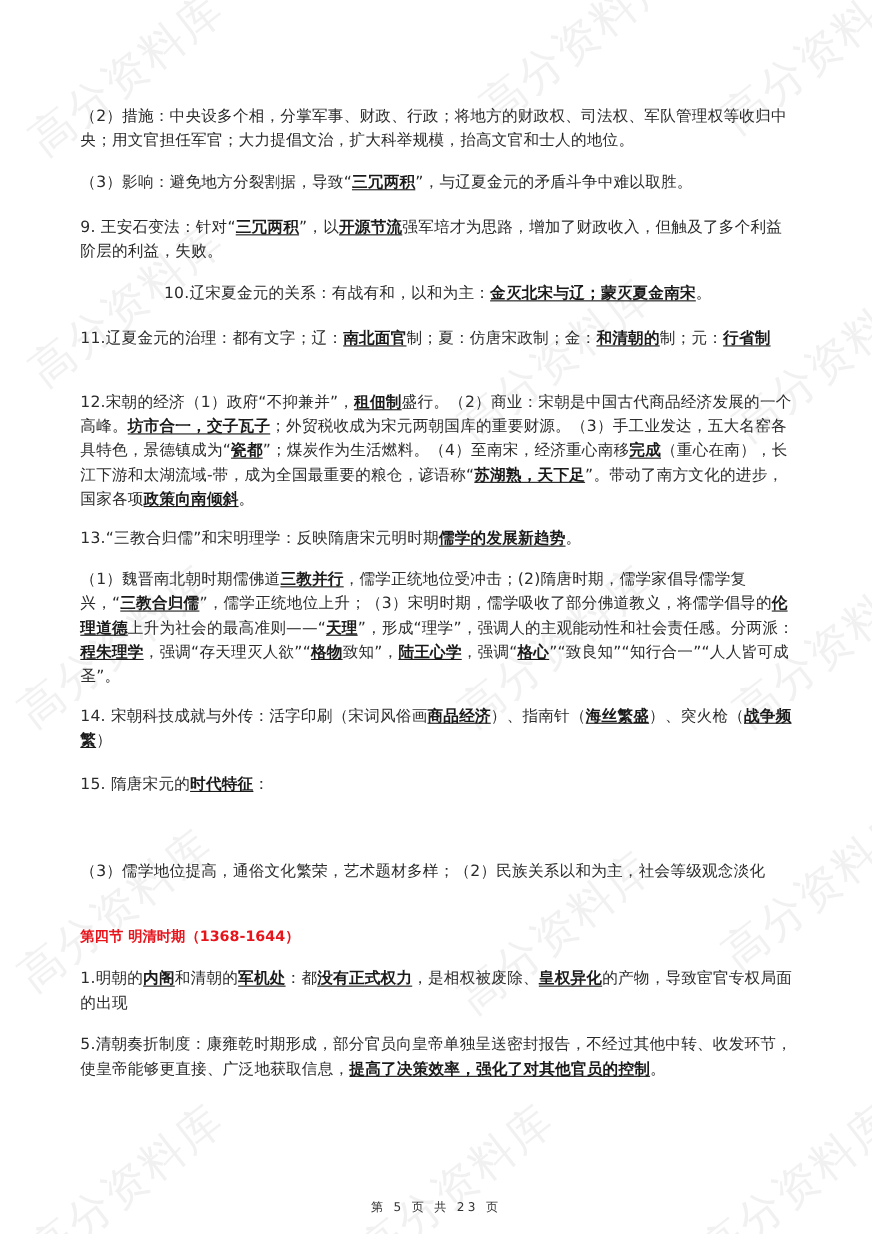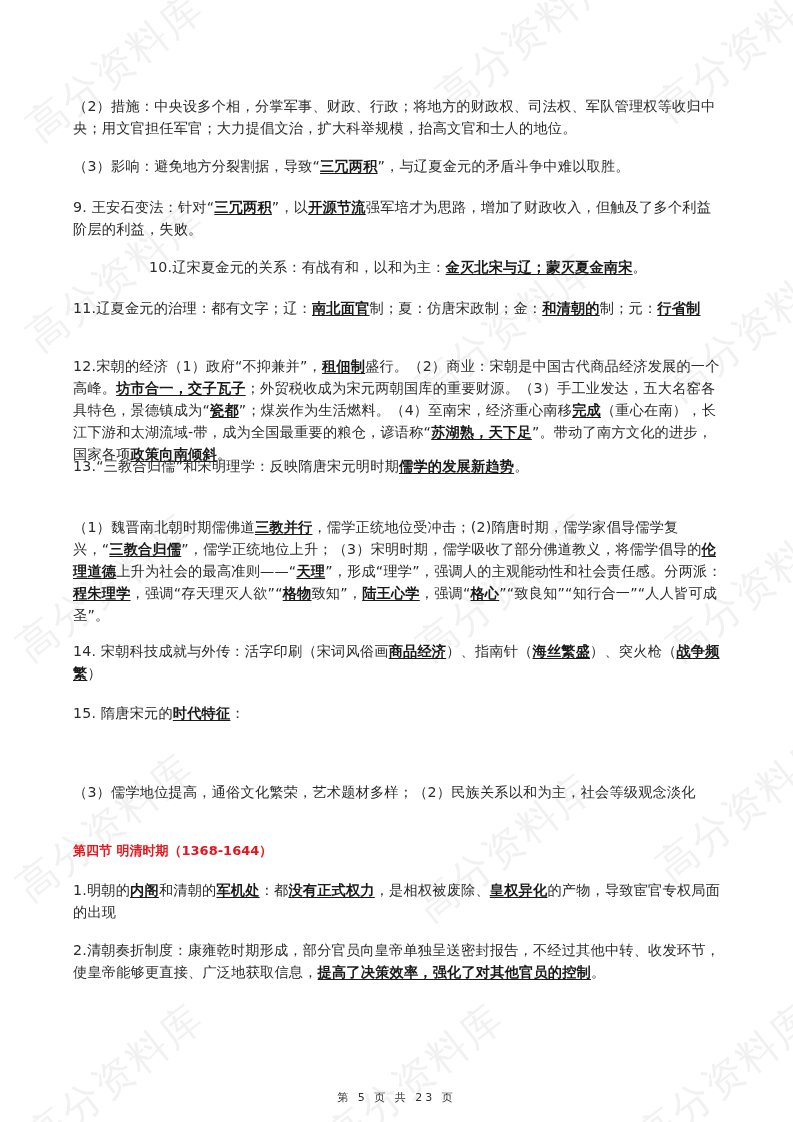--- a/index.html
+++ b/index.html
@@ -35,22 +35,22 @@
     <div class="wm" style="left: 620px; top: 1050px;">高分资料库</div>
   </div>
 
 <div class="page">
   <div class="para" style="top:95px;"><span>（2）措施：中央设多个相，分掌军事、财政、行政；将地方的财政权、司法权、军队管理权等收归中央；用文官担任军官；大力提倡文治，扩大科举规模，抬高文官和士人的地位。</span></div>
   <div class="para" style="top:155px;"><span>（3）影响：避免地方分裂割据，导致“</span><b>三冗两积</b><span>”，与辽夏金元的矛盾斗争中难以取胜。</span></div>
   <div class="para" style="top:196px;"><span>9. 王安石变法：针对“</span><b>三冗两积</b><span>”，以</span><b>开源节流</b><span>强军培才为思路，增加了财政收入，但触及了多个利益阶层的利益，失败。</span></div>
   <div class="para" style="top:256px;text-align:center;"><span>10.辽宋夏金元的关系：有战有和，以和为主：</span><b>金灭北宋与辽；蒙灭夏金南宋</b><span>。</span></div>
   <div class="para" style="top:297px;"><span>11.辽夏金元的治理：都有文字；辽：</span><b>南北面官</b><span>制；夏：仿唐宋政制；金：</span><b>和清朝的</b><span>制；元：</span><b>行省制</b></div>
   <div class="para" style="top:355px;"><span>12.宋朝的经济（1）政府“不抑兼并”，</span><b>租佃制</b><span>盛行。（2）商业：宋朝是中国古代商品经济发展的一个高峰。</span><b>坊市合一，交子瓦子</b><span>；外贸税收成为宋元两朝国库的重要财源。（3）手工业发达，五大名窑各具特色，景德镇成为“</span><b>瓷都</b><span>”；煤炭作为生活燃料。（4）至南宋，经济重心南移</span><b>完成</b><span>（重心在南），长江下游和太湖流域-带，成为全国最重要的粮仓，谚语称“</span><b>苏湖熟，天下足</b><span>”。带动了南方文化的进步，国家各项</span><b>政策向南倾斜</b><span>。</span></div>
-  <div class="para" style="top:455px;"><span>13.“三教合归儒”和宋明理学：反映隋唐宋元明时期</span><b>儒学的发展新趋势</b><span>。</span></div>
+  <div class="para" style="top:479px;"><span>13.“三教合归儒”和宋明理学：反映隋唐宋元明时期</span><b>儒学的发展新趋势</b><span>。</span></div>
   <div class="para" style="top:516px;"><span>（1）魏晋南北朝时期儒佛道</span><b>三教并行</b><span>，儒学正统地位受冲击；(2)隋唐时期，儒学家倡导儒学复兴，“</span><b>三教合归儒</b><span>”，儒学正统地位上升；（3）宋明时期，儒学吸收了部分佛道教义，将儒学倡导的</span><b>伦理道德</b><span>上升为社会的最高准则——“</span><b>天理</b><span>”，形成“理学”，强调人的主观能动性和社会责任感。分两派：</span><b>程朱理学</b><span>，强调“存天理灭人欲”“</span><b>格物</b><span>致知”，</span><b>陆王心学</b><span>，强调“</span><b>格心</b><span>”“致良知”“知行合一”“人人皆可成圣”。</span></div>
   <div class="para" style="top:640px;"><span>14. 宋朝科技成就与外传：活字印刷（宋词风俗画</span><b>商品经济</b><span>）、指南针（</span><b>海丝繁盛</b><span>）、突火枪（</span><b>战争频繁</b><span>）</span></div>
   <div class="para" style="top:702px;"><span>15. 隋唐宋元的</span><b>时代特征</b><span>：</span></div>
   <div class="para" style="top:781px;"><span>（3）儒学地位提高，通俗文化繁荣，艺术题材多样；（2）民族关系以和为主，社会等级观念淡化</span></div>
   <div class="heading" style="top:842px;">第四节 明清时期（1368-1644）</div>
   <div class="para" style="top:879px;"><span>1.明朝的</span><b>内阁</b><span>和清朝的</span><b>军机处</b><span>：都</span><b>没有正式权力</b><span>，是相权被废除、</span><b>皇权异化</b><span>的产物，导致宦官专权局面的出现</span></div>
-  <div class="para" style="top:939px;"><span>2.清朝奏折制度：康雍乾时期形成，部分官员向皇帝单独呈送密封报告，不经过其他中转、收发环节，使皇帝能够更直接、广泛地获取信息，</span><b>提高了决策效率，强化了对其他官员的控制</b><span>。</span></div>
+  <div class="para" style="top:939px;"><span>5.清朝奏折制度：康雍乾时期形成，部分官员向皇帝单独呈送密封报告，不经过其他中转、收发环节，使皇帝能够更直接、广泛地获取信息，</span><b>提高了决策效率，强化了对其他官员的控制</b><span>。</span></div>
   <div class="footer">第 5 页 共 23 页</div>
 </div>
 
 </body></html>

